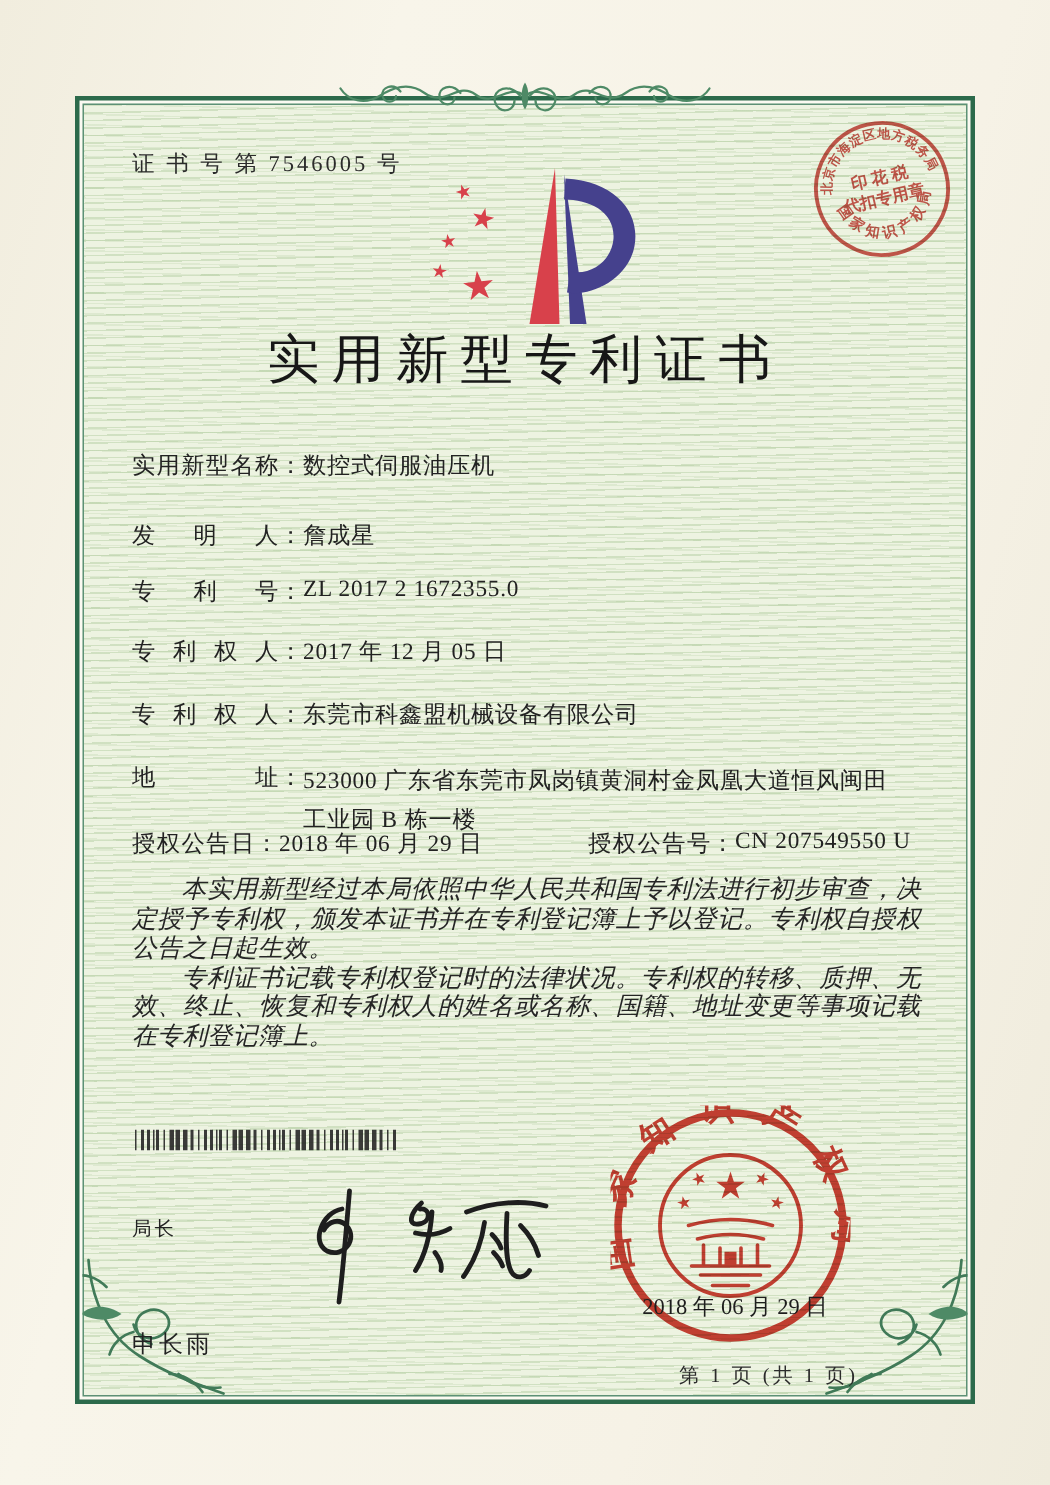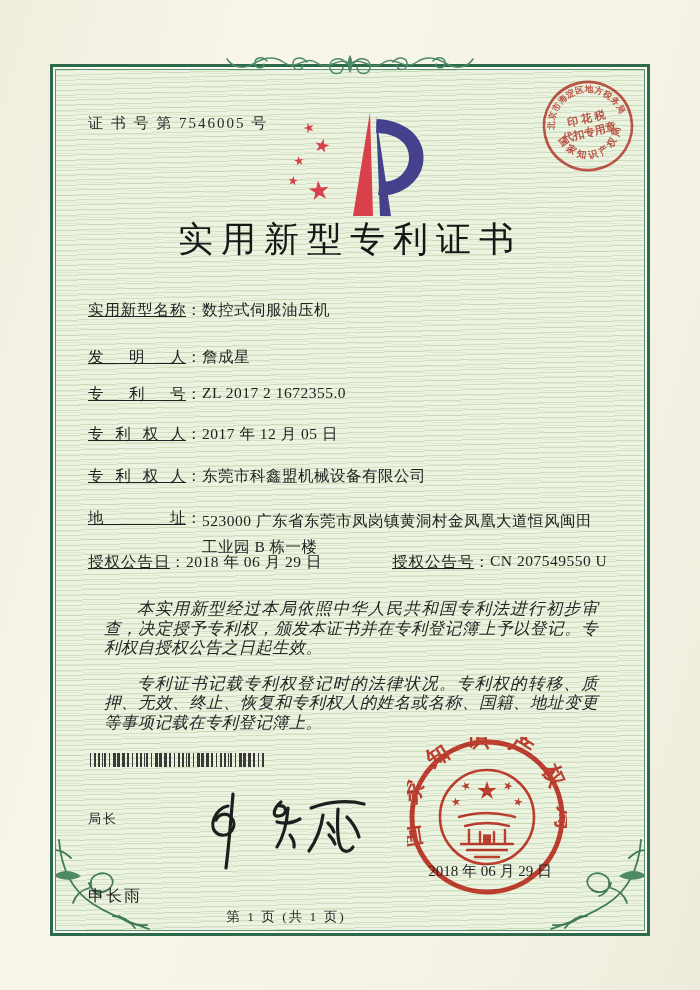--- a/index.html
+++ b/index.html
@@ -21,52 +21,52 @@
     position:absolute;left:2px;top:2px;right:2px;bottom:2px;
     border:1px solid #5d9176;
     background-color:#edf3e1;
     background-image:
       repeating-linear-gradient(178.5deg, rgba(141,181,120,.30) 0 1px, transparent 1px 5px),
       repeating-linear-gradient(181.5deg, rgba(141,181,120,.16) 0 1px, transparent 1px 7px);
   }
   .orn{position:absolute;color:#477f5d;}
   
   .cert-no{
-    position:absolute;left:88px;top:100px;font-size:15px;letter-spacing:2px;color:#2b2b2b;margin-top:14px;
+    position:absolute;left:88px;top:100px;font-size:15px;letter-spacing:2px;color:#2b2b2b;
   }
   .logo{position:absolute;left:277px;top:110px;width:150px;height:112px;}
   .title{
     position:absolute;left:0;top:216px;width:700px;text-align:center;
     font-size:35px;font-weight:400;letter-spacing:8px;color:#171717;
   }
   .row{position:absolute;left:88px;font-size:15.5px;color:#222;display:flex;align-items:flex-start;}
-  .flabel{display:inline-block;width:98px;text-align:justify;text-align-last:justify;letter-spacing:.5px;text-decoration:underline;}
+  .flabel{display:inline-block;width:98px;text-align:justify;text-align-last:justify;letter-spacing:.5px;}
   .colon{display:inline-block;width:16px;}
   .fvalue{display:inline-block;letter-spacing:.5px;}
   .fvalue.wrap{width:404px;line-height:26px;}
   .row2{position:absolute;font-size:15.5px;color:#222;display:flex;}
   .row2 .flabel{width:82px;}
   .paras{
     position:absolute;left:88px;top:583px;width:526px;
     font-size:16.5px;line-height:19.6px;color:#252525;text-align:justify;
     font-style:italic;letter-spacing:.3px;
   }
-  .paras p{margin:16px;text-indent:2em;}
+  .paras p{margin:0;text-indent:2em;}
   .barcode{position:absolute;left:90px;top:753px;}
   .sig-title{position:absolute;left:88px;top:810px;font-size:13px;color:#222;letter-spacing:2px;}
   .sig-name{position:absolute;left:88px;top:838px;font-size:16px;color:#222;letter-spacing:2px;margin-top:48px;}
   .sig-hand{position:absolute;left:195px;top:778px;}
   .seal{position:absolute;left:407px;top:737px;mix-blend-mode:multiply;}
   .seal-date{
     position:absolute;left:424px;top:862px;width:132px;text-align:center;
     font-size:15px;color:#1d1d1d;letter-spacing:0;white-space:nowrap;
   }
   .tax-stamp{position:absolute;left:532px;top:70px;mix-blend-mode:multiply;opacity:.92;}
   .footer{
-    position:absolute;left:0;top:908px;width:572px;text-align:center;
+    position:absolute;left:0;top:908px;width:572px;text-align:right;
     font-size:13.5px;letter-spacing:2px;color:#2b2b2b;
   }
 </style>
 </head>
 <body>
 
 <div class="paper">
 
   <div class="frame">
     <div class="frame-inner"></div>

